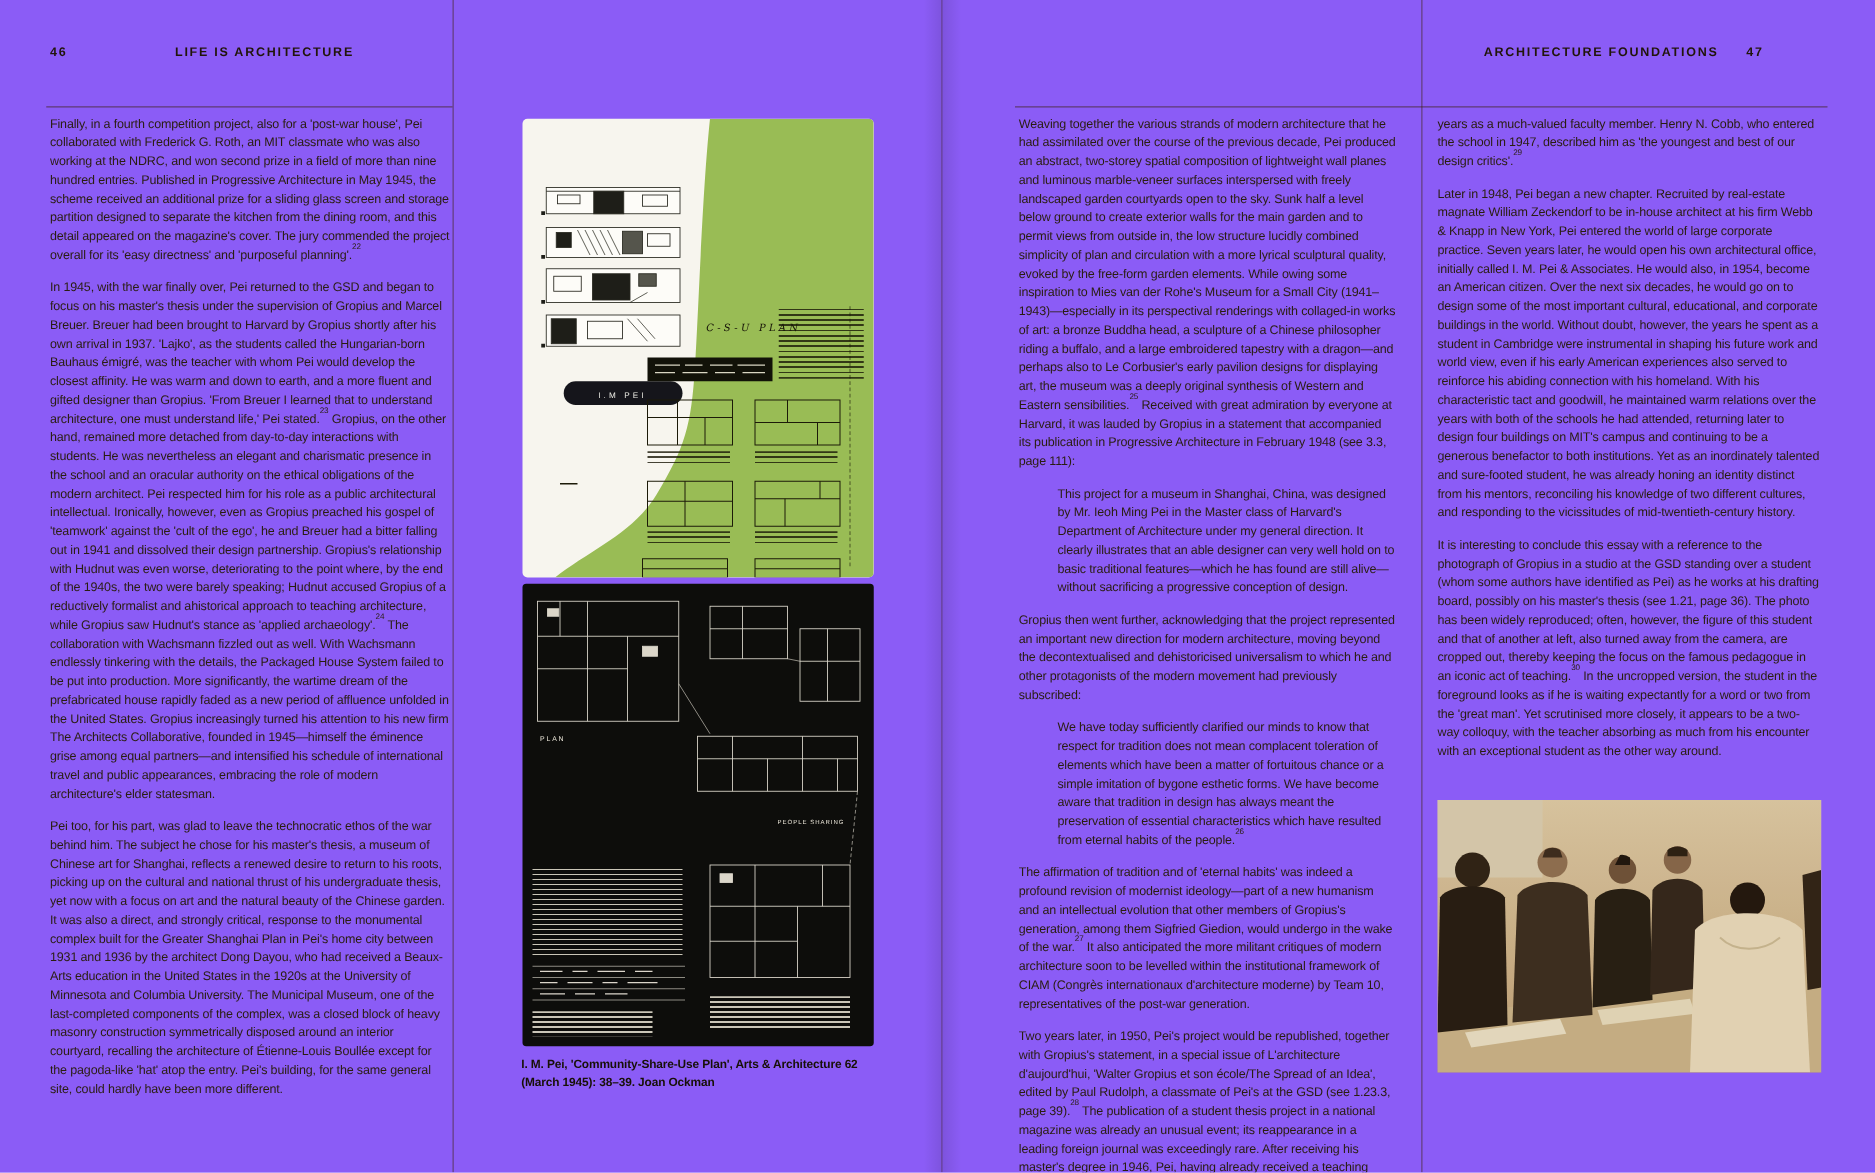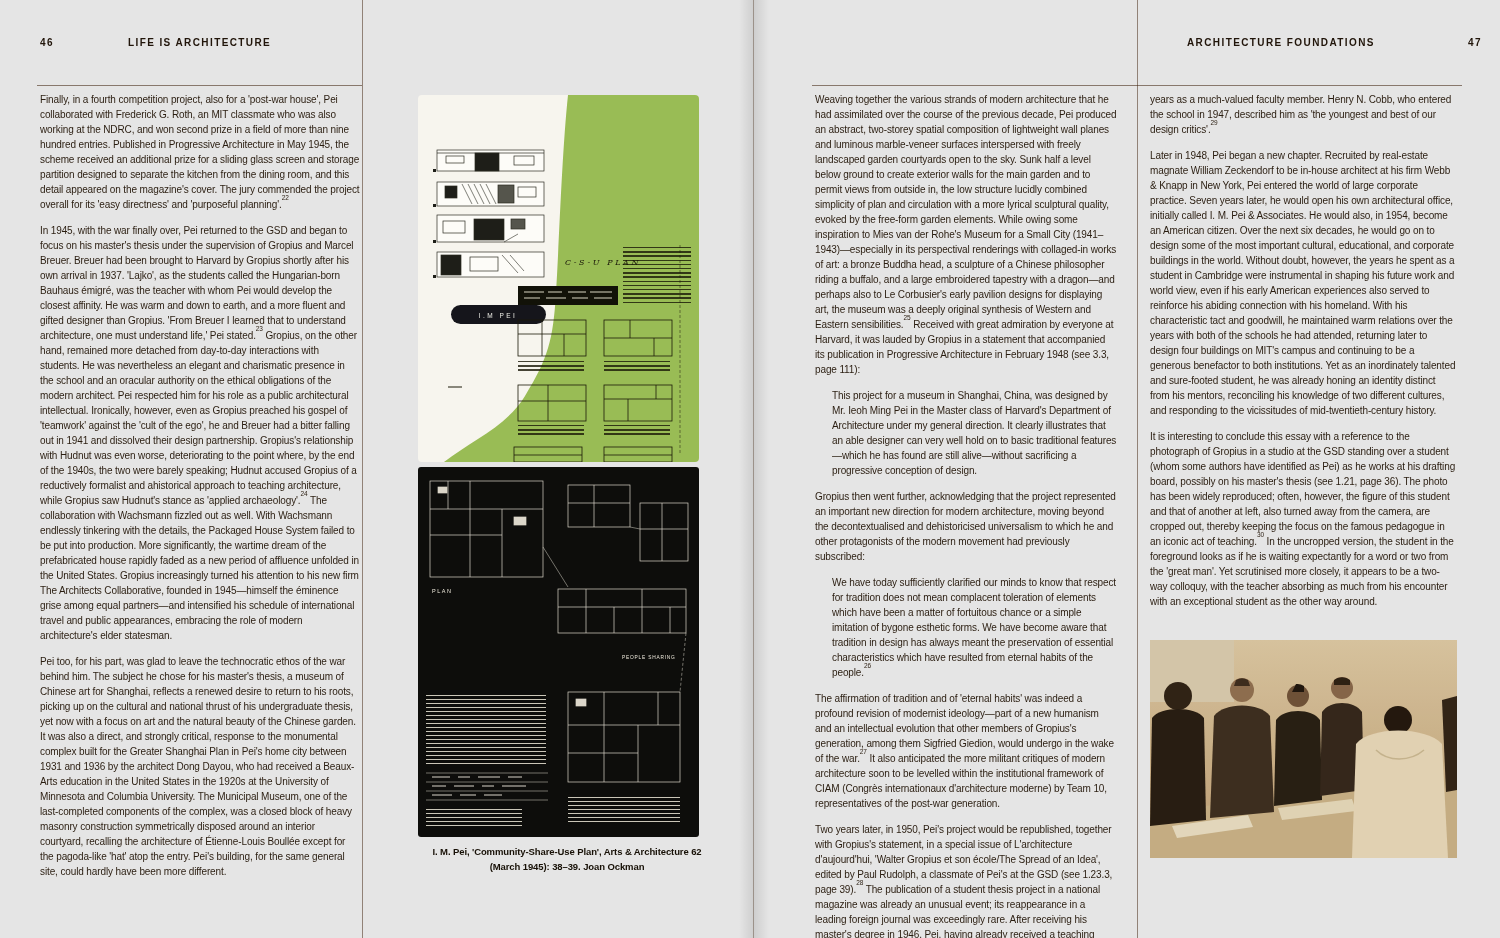--- a/index.html
+++ b/index.html
@@ -1,29 +1,29 @@
 <!DOCTYPE html>
 <html><head>
 <meta charset="utf-8">
 <style>
   html,body{margin:0;padding:0;}
-  .spread{position:relative;width:1500px;height:938px;background:#e5e5e5;overflow:hidden;
+  .spread{position:relative;width:1500px;height:938px;background:#8b5cf6;overflow:hidden;
           font-family:"Liberation Sans",sans-serif;color:#2A1D10;}
   .vr{position:absolute;top:0;bottom:0;width:1px;background:rgba(61,31,10,.5);}
   .hr{position:absolute;height:1px;background:rgba(61,31,10,.55);}
   .fold-shade{position:absolute;top:0;bottom:0;left:739px;width:30px;
               background:linear-gradient(90deg,rgba(0,0,0,0) 0%,rgba(0,0,0,.10) 50%,rgba(0,0,0,0) 100%);}
   .runhead{position:absolute;font-size:10px;font-weight:bold;letter-spacing:1.4px;color:#21150a;}
   .bodycol{position:absolute;font-size:10px;line-height:15px;letter-spacing:-0.12px;color:#2A1D10;}
   .para{margin:0 0 11px 0;}
-  .para.quote{margin-left:17px;}
+  .para.quote{margin-left:31px;}
   .it{}
   sup{font-size:6.5px;line-height:0;position:relative;top:-3.5px;}
   .caption{position:absolute;font-size:9.5px;font-weight:bold;line-height:14.5px;color:#171006;letter-spacing:-0.1px;}
-  .caption .para{margin:0;text-align:center;}
+  .caption .para{margin:0;}
   .figcard{position:absolute;border-radius:4px;overflow:hidden;}
   .card-top{left:418px;top:95px;width:281px;height:367px;background:#F7F5EE;}
   .card-bottom{left:418px;top:467px;width:281px;height:370px;background:#0D0D0B;border-radius:3px;}
   .figcard svg{position:absolute;left:0;top:0;}
   .textlines{position:absolute;}
   .tl-dark{background:repeating-linear-gradient(180deg,rgba(24,22,6,.8) 0,rgba(24,22,6,.8) 1.4px,rgba(0,0,0,0) 1.4px,rgba(0,0,0,0) 4.2px);}
   .tl-light{background:repeating-linear-gradient(180deg,rgba(235,230,214,.85) 0,rgba(235,230,214,.85) 1.3px,rgba(0,0,0,0) 1.3px,rgba(0,0,0,0) 4px);}
   .photo{position:absolute;left:1150px;top:640px;width:307px;height:218px;overflow:hidden;
          background:linear-gradient(180deg,#DCC9A4 0%,#CDB38A 55%,#BFA076 100%);}
 </style>
@@ -33,23 +33,23 @@
 <div class="spread">
 
   <div class="fold-shade"></div>
   <div class="vr" style="left:362px"></div>
   <div class="vr" style="left:753px;background:rgba(61,31,10,.35)"></div>
   <div class="vr" style="left:1137px"></div>
   <div class="hr" style="left:37px;top:85px;width:325px"></div>
   <div class="hr" style="left:812px;top:85px;width:650px"></div>
 
   <div class="runhead" style="left:40px;top:37px">46</div>
-  <div class="runhead" style="left:128px;top:37px">LIFE IS ARCHITECTURE</div>
+  <div class="runhead" style="left:140px;top:37px">LIFE IS ARCHITECTURE</div>
   <div class="runhead" style="left:1187px;top:37px">ARCHITECTURE FOUNDATIONS</div>
-  <div class="runhead" style="left:1468px;top:37px">47</div>
+  <div class="runhead" style="left:1397px;top:37px">47</div>
 
   <div class="bodycol" style="left:40px;top:92px;width:320px">
       <p class="para"><span>Finally, in a fourth competition project, also for a 'post-war house', Pei collaborated with Frederick G. Roth, an MIT classmate who was also working at the NDRC, and won second prize in a field of more than nine hundred entries. Published in </span><span class="it">Progressive Architecture</span><span> in May 1945, the scheme received an additional prize for a sliding glass screen and storage partition designed to separate the kitchen from the dining room, and this detail appeared on the magazine's cover. The jury commended the project overall for its 'easy directness' and 'purposeful planning'.</span><sup>22</sup></p>
       <p class="para"><span>In 1945, with the war finally over, Pei returned to the GSD and began to focus on his master's thesis under the supervision of Gropius and Marcel Breuer. Breuer had been brought to Harvard by Gropius shortly after his own arrival in 1937. 'Lajko', as the students called the Hungarian-born Bauhaus émigré, was the teacher with whom Pei would develop the closest affinity. He was warm and down to earth, and a more fluent and gifted designer than Gropius. 'From Breuer I learned that to understand architecture, one must understand life,' Pei stated.</span><sup>23</sup><span> Gropius, on the other hand, remained more detached from day-to-day interactions with students. He was nevertheless an elegant and charismatic presence in the school and an oracular authority on the ethical obligations of the modern architect. Pei respected him for his role as a public architectural intellectual. Ironically, however, even as Gropius preached his gospel of 'teamwork' against the 'cult of the ego', he and Breuer had a bitter falling out in 1941 and dissolved their design partnership. Gropius's relationship with Hudnut was even worse, deteriorating to the point where, by the end of the 1940s, the two were barely speaking; Hudnut accused Gropius of a reductively formalist and ahistorical approach to teaching architecture, while Gropius saw Hudnut's stance as 'applied archaeology'.</span><sup>24</sup><span> The collaboration with Wachsmann fizzled out as well. With Wachsmann endlessly tinkering with the details, the Packaged House System failed to be put into production. More significantly, the wartime dream of the prefabricated house rapidly faded as a new period of affluence unfolded in the United States. Gropius increasingly turned his attention to his new firm The Architects Collaborative, founded in 1945—himself the </span><span class="it">éminence grise</span><span> among equal partners—and intensified his schedule of international travel and public appearances, embracing the role of modern architecture's elder statesman.</span></p>
       <p class="para"><span>Pei too, for his part, was glad to leave the technocratic ethos of the war behind him. The subject he chose for his master's thesis, a museum of Chinese art for Shanghai, reflects a renewed desire to return to his roots, picking up on the cultural and national thrust of his undergraduate thesis, yet now with a focus on art and the natural beauty of the Chinese garden. It was also a direct, and strongly critical, response to the monumental complex built for the Greater Shanghai Plan in Pei's home city between 1931 and 1936 by the architect Dong Dayou, who had received a Beaux-Arts education in the United States in the 1920s at the University of Minnesota and Columbia University. The Municipal Museum, one of the last-completed components of the complex, was a closed block of heavy masonry construction symmetrically disposed around an interior courtyard, recalling the architecture of Étienne-Louis Boullée except for the pagoda-like 'hat' atop the entry. Pei's building, for the same general site, could hardly have been more different.</span></p>
     </div>
 
   <div class="figcard card-top">
     <svg width="281" height="367" viewBox="0 0 281 367">
       <path d="M150,0 L281,0 L281,367 L26,367 C54,345 88,332 107,301 C130,263 135,246 138,198 C141,150 144,56 150,0 Z" fill="#99BC55"></path>

